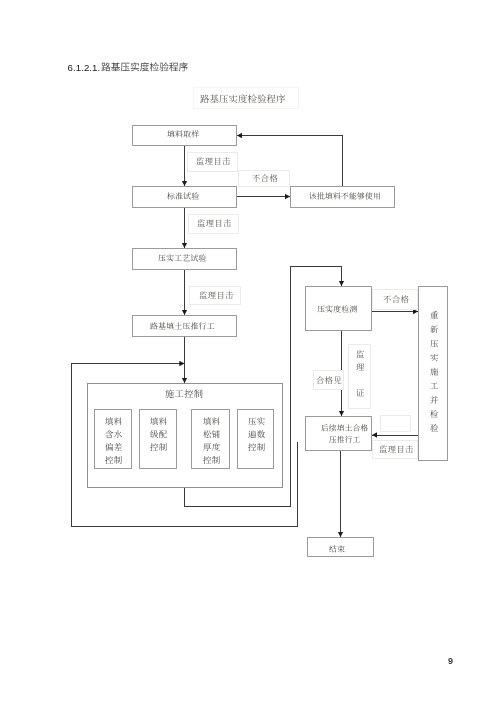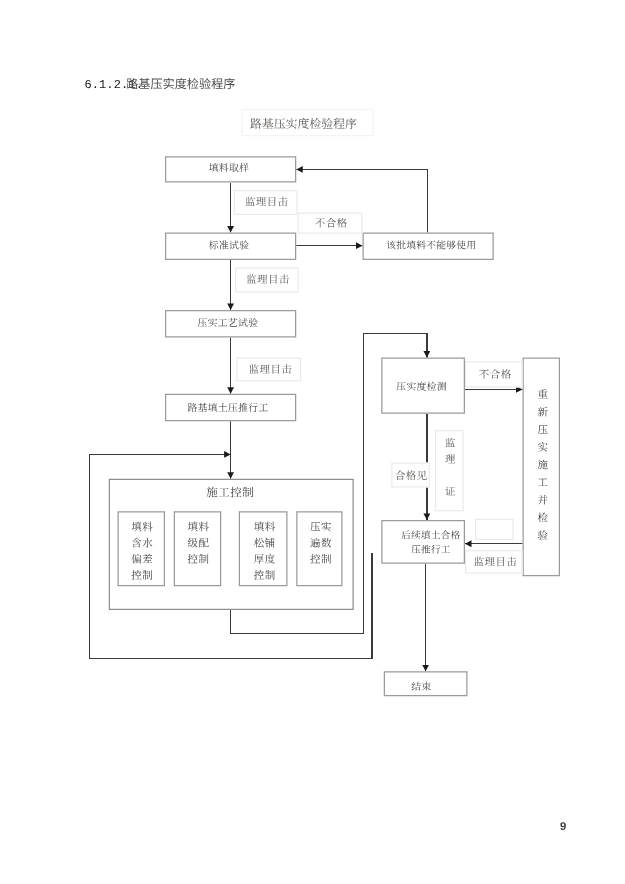--- a/index.html
+++ b/index.html
@@ -3,21 +3,21 @@
 <meta charset="utf-8">
 <title>路基压实度检验程序</title>
 <style>
   html,body{margin:0;padding:0;background:#ffffff;}
   body{width:500px;height:707px;overflow:hidden;
        font-family:"Liberation Serif", serif;-webkit-font-smoothing:antialiased;}
   #page{position:relative;width:500px;height:707px;background:#fff;}
 
   
   .heading{position:absolute;left:67.5px;top:61.5px;white-space:nowrap;
-           font-family:Liberation Mono, monospace;font-size:9.6px;
+           font-family:Liberation Sans, sans-serif;font-size:9.6px;
            color:#1a1a1a;letter-spacing:0.1px;line-height:11px;}
 
   
   .node{position:absolute;box-sizing:border-box;border:1px solid #9b9b9b;background:#fff;}
   .lbl{position:absolute;box-sizing:border-box;border:1px solid #ebebeb;background:#fff;}
   .grp{border:1px solid #8f8f8f;}
   .titlebox{border-color:#f4f4f4;}
 
   
   .txt{position:absolute;overflow:visible;pointer-events:none;}

